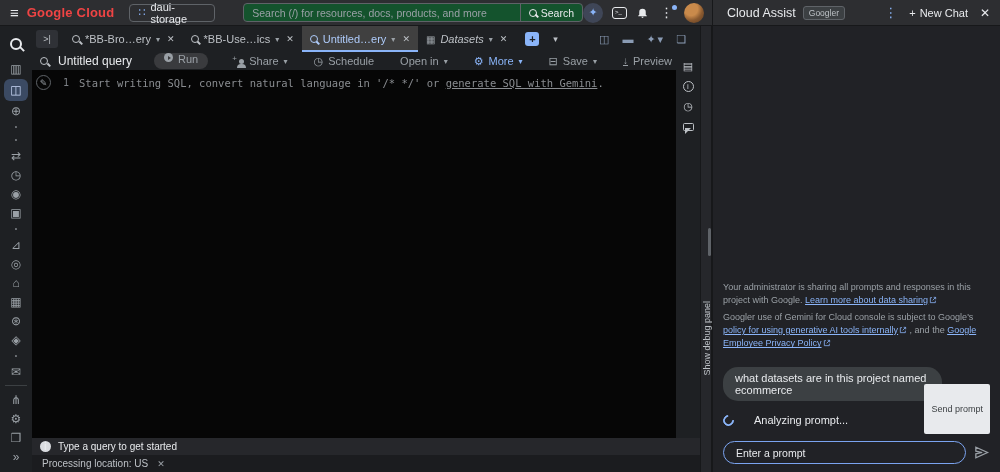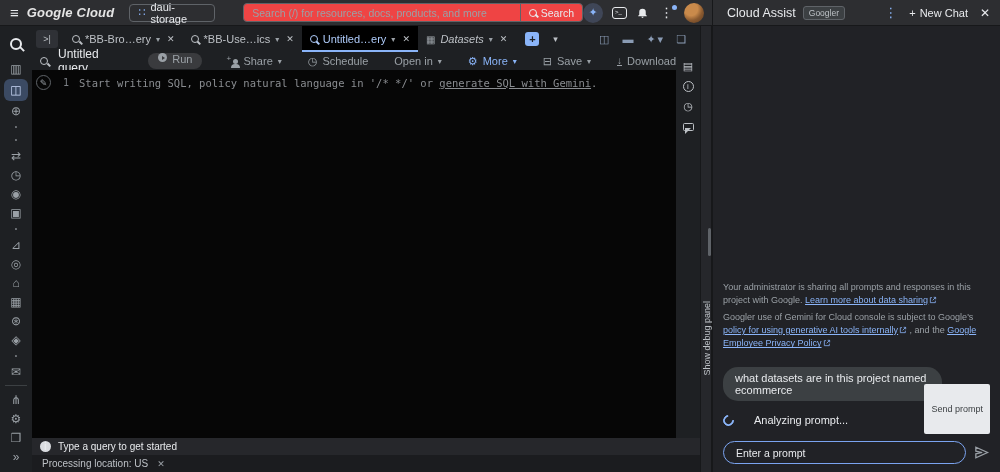--- a/index.html
+++ b/index.html
@@ -4,27 +4,27 @@
 <style>
   * { margin:0; padding:0; box-sizing:border-box; }
   html,body { width:1000px; height:472px; overflow:hidden; background:#17181b;
     font-family:"Liberation Sans", sans-serif; }
   .stage { position:relative; width:1000px; height:472px; background:#202124; }
 
   
   .topbar { position:absolute; left:0; top:0; width:712px; height:26px;
     background:#2d2e31; display:flex; align-items:center; border-bottom:1px solid #17181a; }
   .hamburger { color:#e8eaed; font-size:15px; margin:0 8px 0 10px; cursor:pointer; }
-  .gc-logo { color:#e5e5e5; font-size:13px; letter-spacing:.2px; white-space:nowrap;font-style:italic; }
+  .gc-logo { color:#ef4444; font-size:13px; letter-spacing:.2px; white-space:nowrap; }
   .gc-logo b { font-weight:700; margin-right:3px; }
   .proj-pill { display:flex; align-items:center; gap:5px; border:1px solid #5f6368;
     border-radius:4px; height:18px; padding:0 8px; margin-left:12px; color:#e8eaed; font-size:11px; }
   .proj-pill .gridglyph { color:#8ab4f8; font-size:11px; }
   .searchwrap { display:flex; align-items:center; margin-left:28px; width:366px; height:19px;
-    border:1px solid #5f6368; border-radius:4px; background:#ef4444; overflow:hidden; }
+    border:1px solid #5f6368; border-radius:4px; background:#14532d; overflow:hidden; }
   .searchwrap input { flex:1; height:100%; background:transparent; border:0; outline:none;
     color:#e8eaed; font-size:10.5px; padding:0 8px; font-family:"Liberation Sans",sans-serif;}
   .searchwrap input::placeholder { color:#9aa0a6; }
   .searchbtn { display:flex; align-items:center; gap:4px; height:100%; padding:0 8px;
     border-left:1px solid #5f6368; color:#e8eaed; font-size:10.5px; cursor:pointer; }
   .top-icons { margin-left:auto; display:flex; align-items:center; gap:9px; padding-right:8px; }
   .spark-circ { width:20px; height:20px; border-radius:50%; background:#3f4657;
     display:flex; align-items:center; justify-content:center; color:#8ab4f8; font-size:11px; cursor:pointer;}
   .console-ic { width:15px; height:12px; border:1.5px solid #e8eaed; border-radius:3px;
     color:#e8eaed; font-size:6px; line-height:9px; text-align:left; padding-left:2px; cursor:pointer;}
@@ -69,21 +69,21 @@
 
   
   .tabbar { position:absolute; left:32px; top:26px; width:668px; height:26px; background:#1e2023;
     display:flex; align-items:stretch; }
   .tab-collapse { align-self:center; margin:0 6px 0 4px; width:22px; height:18px; background:#2f3136;
     border-radius:3px; color:#bdc1c6; font-size:9px; display:flex; align-items:center; justify-content:center; cursor:pointer;}
   .tab { display:flex; align-items:center; gap:5px; padding:0 8px; font-size:11px; color:#bdc1c6;
     cursor:pointer; position:relative; white-space:nowrap; }
   .tab .caret { font-size:8px; color:#9aa0a6; }
   .tab .tclose { font-size:9px; color:#bdc1c6; margin-left:2px; }
-  .tab.active { background:#000000; color:#aecbfa; }
+  .tab.active { background:#404040; color:#aecbfa; }
   .tab.active::after { content:""; position:absolute; left:0; right:0; bottom:0; height:2px; background:#8ab4f8; }
   .tab.italic .tlabel { font-style:italic; }
   .tab-add { align-self:center; margin-left:10px; width:14px; height:14px; background:#8ab4f8; color:#1e2023;
     border-radius:3px; font-size:11px; font-weight:700; display:flex; align-items:center; justify-content:center; cursor:pointer;}
   .tab-more { align-self:center; margin-left:14px; color:#bdc1c6; font-size:9px; cursor:pointer;}
   .tabbar-right { margin-left:auto; display:flex; align-items:center; gap:13px; padding-right:14px; color:#8a9bb4; }
   .tabbar-right .ic { font-size:11px; cursor:pointer; display:flex; align-items:center; gap:2px;}
 
   
   .toolbar { position:absolute; left:32px; top:52px; width:644px; height:18px; background:#1e2023;
@@ -303,29 +303,29 @@
       <span>More</span>
       <span class="caret">▾</span>
     </span>
     <span class="tbtn">
       <span>⊟</span>
       <span>Save</span>
       <span class="caret">▾</span>
     </span>
     <span class="tbtn">
       <span class="dl-ic">↓</span>
-      <span>Download</span>
+      <span>Preview</span>
     </span>
   </div>
 
   <div class="editor">
     <div class="ed-row">
       <span class="pen-circ">✎</span>
       <span class="lineno">1</span>
-      <span class="ed-hint"><span>Start writing SQL, policy natural language in '/* */' or </span><a>generate SQL with Gemini</a><span>.</span></span>
+      <span class="ed-hint"><span>Start writing SQL, convert natural language in '/* */' or </span><a>generate SQL with Gemini</a><span>.</span></span>
     </div>
   </div>
 
   <div class="minirail">
     <span class="mi">▤</span>
     <span class="mi">
         <span class="info-circ">i</span>
       </span>
     <span class="mi">◷</span>
     <span class="mi">

